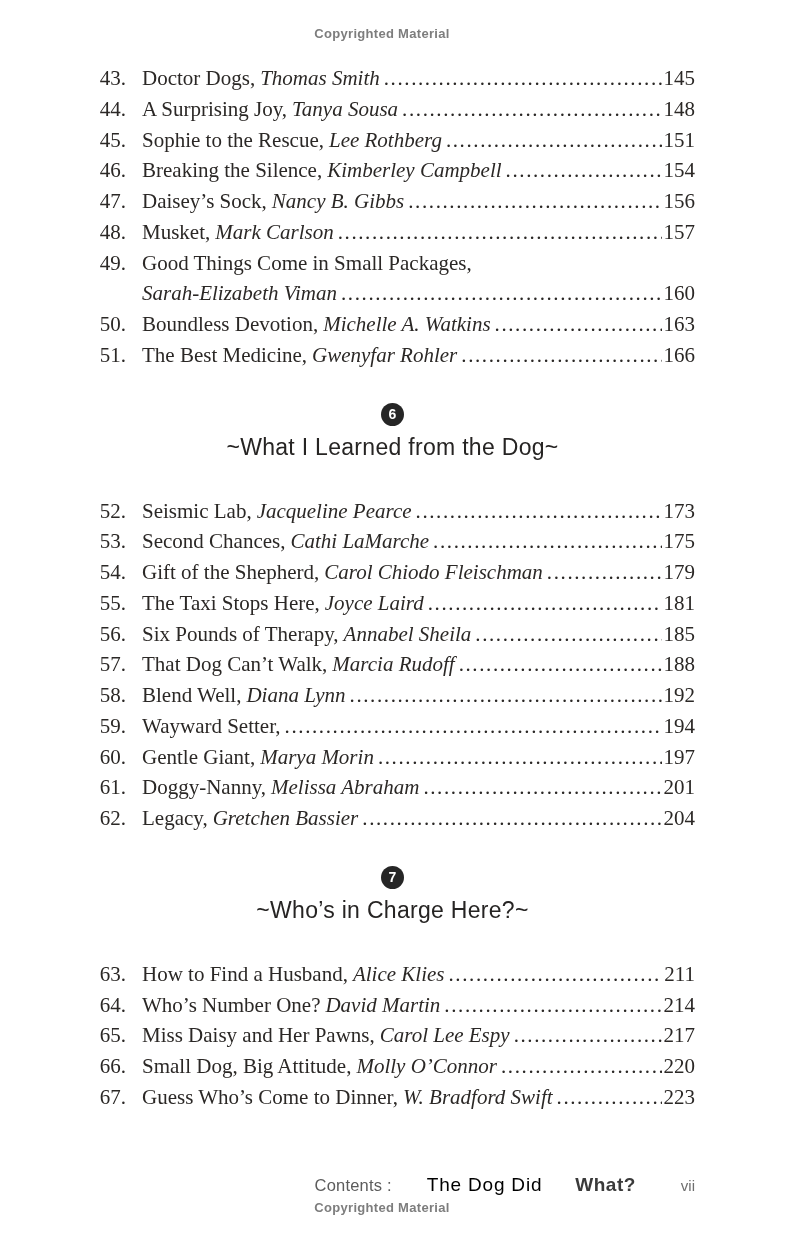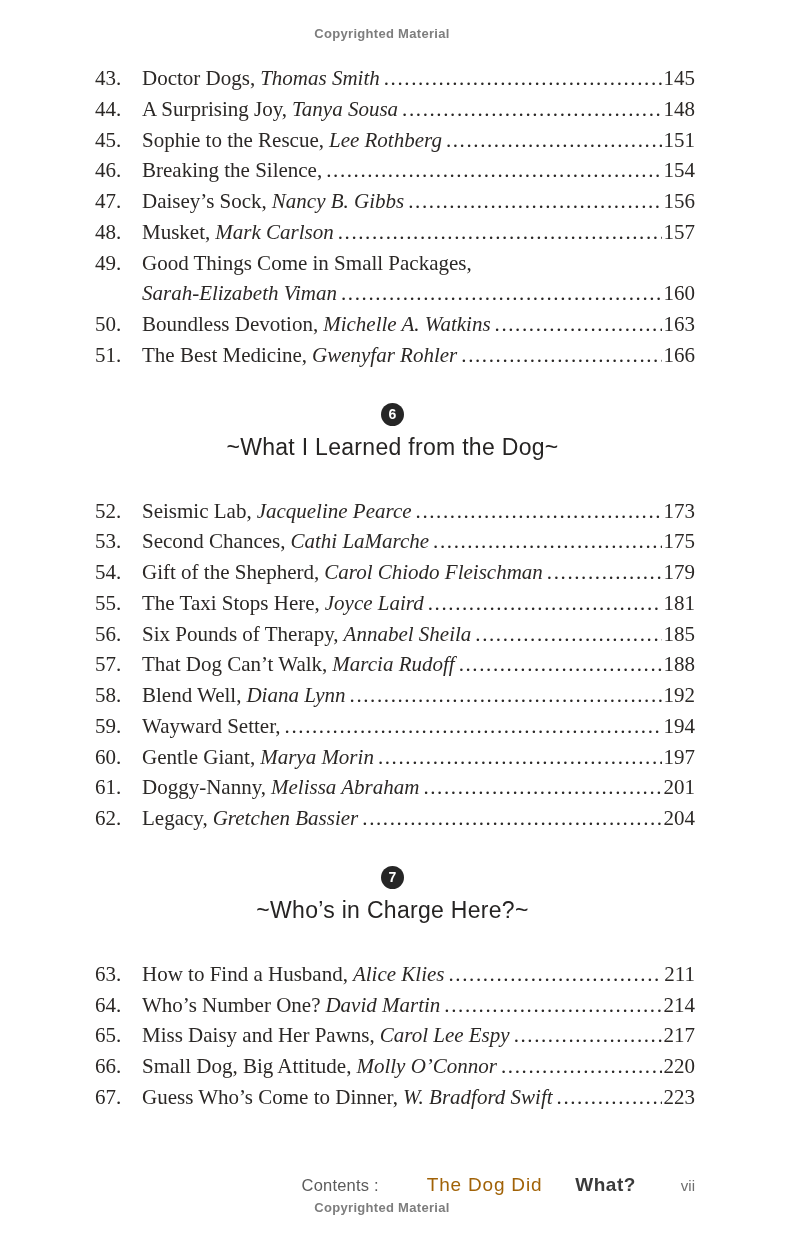--- a/index.html
+++ b/index.html
@@ -31,21 +31,21 @@
     left: 90px;
     right: 69px;
     font-family: "Liberation Serif", serif;
     font-size: 21px;
     color: #2b2826;
   }
   .row { display: flex; }
   .row > span { line-height: 30.75px; }
   .num {
     flex: 0 0 36px;
-    text-align: center;
+    text-align: right;
     margin-right: 16px;
     white-space: nowrap;
   }
   .title { white-space: nowrap; }
   .author {
     font-style: italic;
     white-space: nowrap;
     margin-left: 5px;
   }
   .row.cont .author { margin-left: 0; }
@@ -96,21 +96,21 @@
   .footer {
     position: absolute;
     top: 1174px;
     right: 69px;
     display: flex;
     align-items: baseline;
     font-family: "Liberation Sans", sans-serif;
     gap: 28px;
   }
   .f-label { font-size: 16.5px; color: #5c5c5c; letter-spacing: 0.2px; }
-  .f-title-light { font-size: 19px; color: #a16207; margin-left: 20px; letter-spacing: 0.8px; }
+  .f-title-light { font-size: 19px; color: #000000; margin-left: 7px; letter-spacing: 0.8px; }
   .f-title-bold { font-size: 19px; color: #3a3a3a; margin-left: 5px; font-weight: bold; letter-spacing: 0.5px; }
   .f-page { font-size: 15px; color: #6e6e6e; margin-left: 17px; }
 </style>
 </head>
 <body>
 
 <div class="page">
 
   <div class="notice top">Copyrighted Material</div>
 
@@ -134,20 +134,21 @@
         <div class="row">
     <span class="num">45.</span>
     <span class="title">Sophie to the Rescue,</span>
     <span class="author">Lee Rothberg</span>
     <span class="dots"></span>
     <span class="pagenum">151</span>
   </div>
         <div class="row">
     <span class="num">46.</span>
     <span class="title">Breaking the Silence,</span>
+    <span class="author">Kimberley Campbell</span>
     <span class="dots"></span>
     <span class="pagenum">154</span>
   </div>
         <div class="row">
     <span class="num">47.</span>
     <span class="title">Daisey’s Sock,</span>
     <span class="author">Nancy B. Gibbs</span>
     <span class="dots"></span>
     <span class="pagenum">156</span>
   </div>

